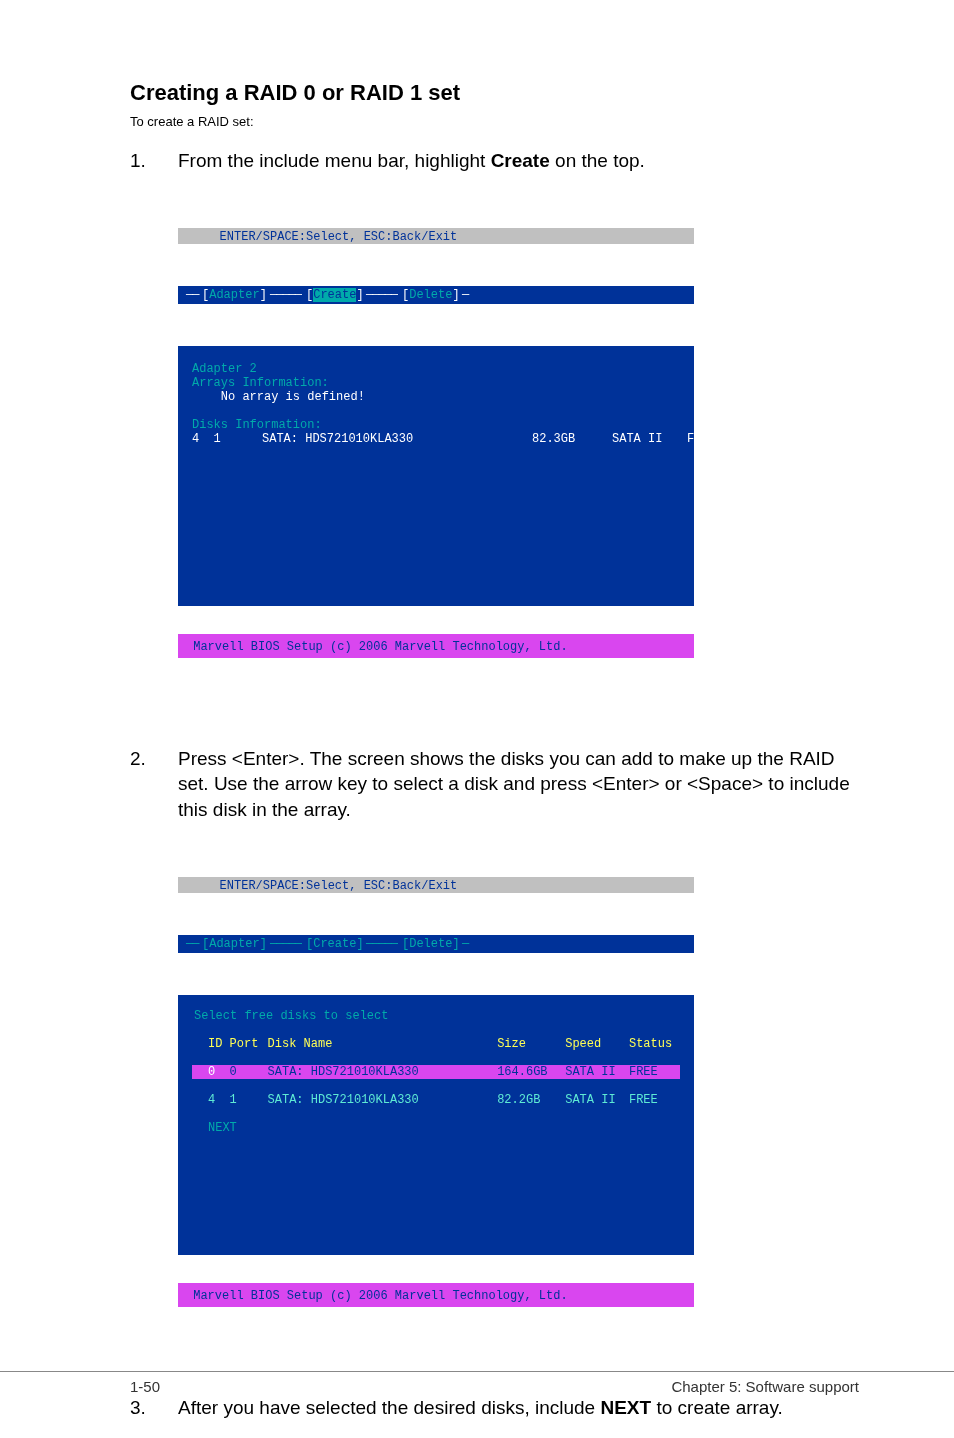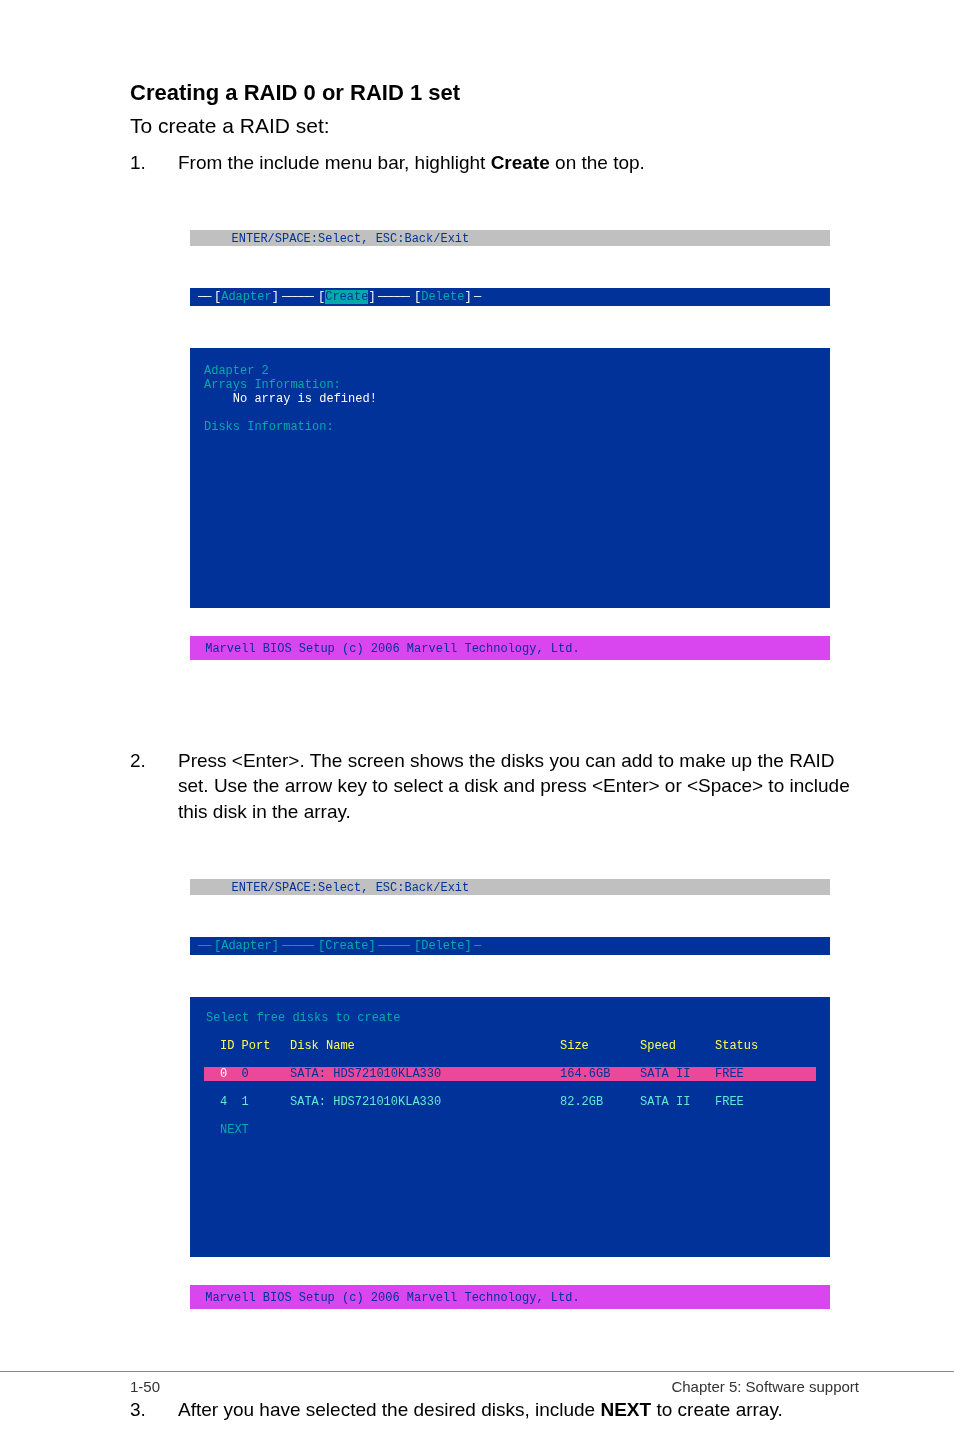--- a/index.html
+++ b/index.html
@@ -15,42 +15,42 @@
   .content {
     padding-left: 130px;
     padding-right: 95px;
   }
   h2 {
     font-size: 22px;
     font-weight: bold;
     margin-bottom: 8px;
   }
   .intro {
-    font-size: 21px;
-    margin-bottom: 12px;
+    font-size: 13px;
+    margin-bottom: 19px;
   }
   ol { list-style: none; }
   li.step {
     display: flex;
     font-size: 19px;
     margin-bottom: 26px;
     line-height: 1.35;
   }
   li.step .num {
     width: 48px;
     flex-shrink: 0;
   }
   li.step .txt { flex: 1; }
   .bold { font-weight: bold; }
 
   
   .bios-wrap {
-    margin-left: 60px;
+    margin-left: 48px;
     margin-bottom: 60px;
-    width: 640px;
+    width: 516px;
   }
   .bios {
     font-family: "Courier New", monospace;
     font-size: 12px;
     white-space: pre;
   }
   .hint-bar {
     background: #c0c0c0;
     color: #003299;
     padding: 2px 20px 0 20px;
@@ -112,21 +112,21 @@
   }
   .popup-title {
     color: #00aaaa;
     padding-left: 2px;
   }
   .popup-head,
   .popup-row {
     display: flex;
   }
   .popup-head { color: #ffff55; background: #003299; }
-  .popup-row.sel { background: #ec4899; color: #003299; }
+  .popup-row.sel { background: #d946ef; color: #003299; }
   .popup-row.sel .first { color: #fff; }
   .popup-row .col-idport { width: 70px; }
   .popup-row .col-name   { width: 270px; }
   .popup-row .col-size   { width: 80px; }
   .popup-row .col-speed  { width: 75px; }
   .popup-row .col-status { width: 60px; }
   .popup-head .col-idport { width: 70px; }
   .popup-head .col-name   { width: 270px; }
   .popup-head .col-size   { width: 80px; }
   .popup-head .col-speed  { width: 75px; }
@@ -177,20 +177,21 @@
       <span class="tab" style="left:224px;"><span class="bracket">[</span><span class="word">Delete</span><span class="bracket">]</span></span>
       <span class="dash" style="left:284px;">─</span>
     </div>
 
     <div class="panel">
 <span class="teal">Adapter 2</span>
 <span class="teal">Arrays Information:</span>
     <span>No array is defined!</span>
 
 <span class="teal">Disks Information:</span>
+<div class="data-row"><span class="col-idport"><span>4</span>  <span>1</span></span><span class="col-name">SATA: HDS721010KLA330</span><span class="col-size">82.3GB</span><span class="col-speed">SATA II</span><span class="col-status">FREE</span></div>
 
 
 
 
 
 
     </div>
     <div class="foot-bar"> <span>Marvell BIOS Setup (c) 2006 Marvell Technology, Ltd.</span></div>
   </div>
 
@@ -209,21 +210,21 @@
       <span class="tab dim" style="left:24px;"><span class="bracket">[</span><span class="word">Adapter</span><span class="bracket">]</span></span>
       <span class="dash" style="left:92px; color:#00aaaa;">─────</span>
       <span class="tab dim" style="left:128px;"><span class="bracket">[</span><span class="word">Create</span><span class="bracket">]</span></span>
       <span class="dash" style="left:188px; color:#00aaaa;">─────</span>
       <span class="tab dim" style="left:224px;"><span class="bracket">[</span><span class="word">Delete</span><span class="bracket">]</span></span>
       <span class="dash" style="left:284px; color:#00aaaa;">─</span>
     </div>
 
     <div class="panel2">
       <div class="popup">
-<div class="popup-title">Select free disks to create</div>
+<div class="popup-title">Select free disks to select</div>
 <div class="popup-head indent-pop"><span class="col-idport">ID Port</span><span class="col-name">Disk Name</span><span class="col-size">Size</span><span class="col-speed">Speed</span><span class="col-status">Status</span></div>
 <div class="popup-row sel indent-pop"><span class="col-idport"><span class="first">0</span>  <span>0</span></span><span class="col-name">SATA: HDS721010KLA330</span><span class="col-size">164.6GB</span><span class="col-speed">SATA II</span><span class="col-status">FREE</span></div>
 <div class="popup-row indent-pop" style="color:#5eead4;"><span class="col-idport"><span>4</span>  <span>1</span></span><span class="col-name">SATA: HDS721010KLA330</span><span class="col-size">82.2GB</span><span class="col-speed">SATA II</span><span class="col-status">FREE</span></div>
 <div class="next-line">NEXT</div>
       </div>
     </div>
     <div class="foot-bar"> <span>Marvell BIOS Setup (c) 2006 Marvell Technology, Ltd.</span></div>
   </div>
 
   <ol>

